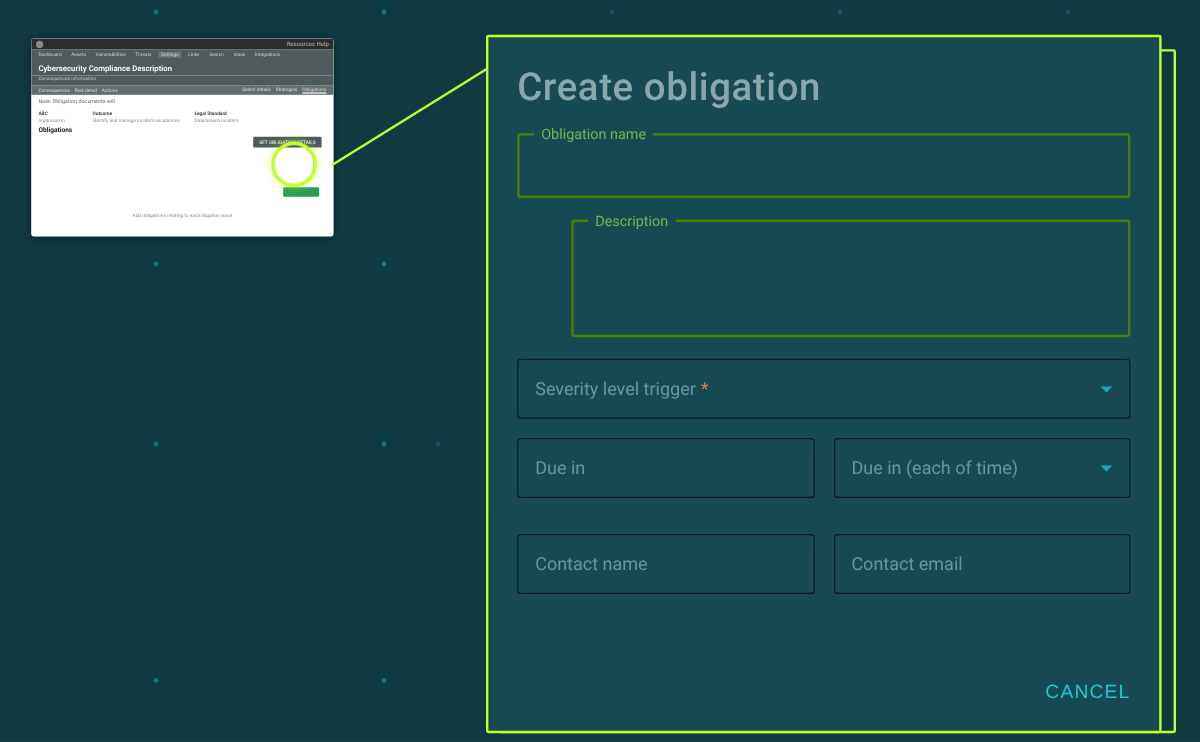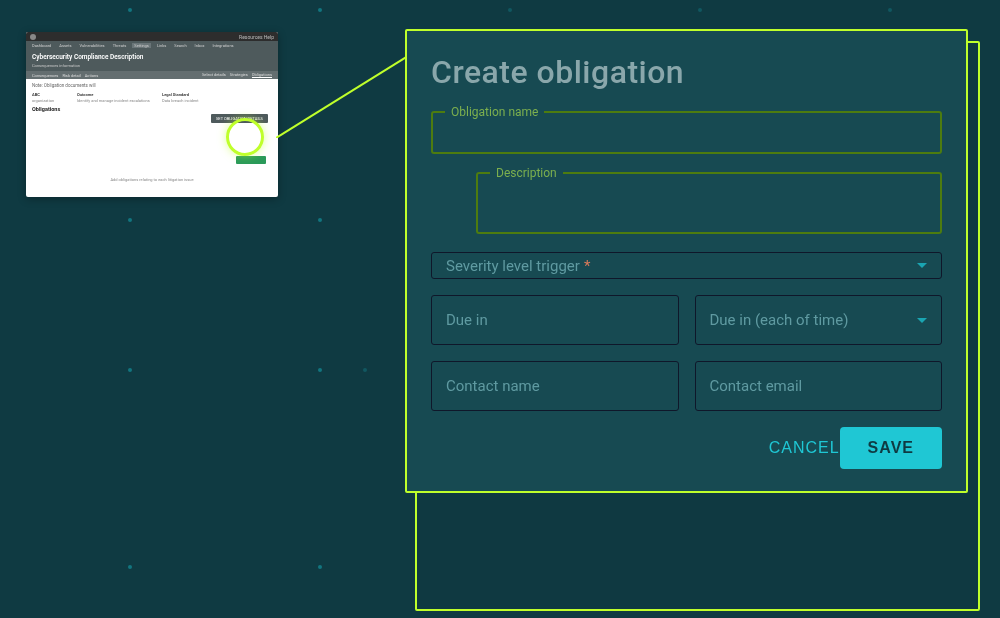--- a/index.html
+++ b/index.html
@@ -155,21 +155,21 @@
     width: 565px;
     height: 570px;
     border: 2px solid #bfff2b;
     border-radius: 2px;
     background: rgba(15,58,66,0.4);
   }
   .modal {
     position: absolute;
     left: 0; top: 0;
     width: 563px;
-    height: 464px;
+    height: 582px;
     border: 2px solid #bfff2b;
     border-radius: 2px;
     background: #174a52;
     padding: 22px 24px;
     display: flex;
     flex-direction: column;
   }
   .modal h1 {
     font-size: 32px;
     font-weight: 500;
@@ -233,21 +233,21 @@
     color: #d0e8eb; font-size: 15px; width: 100%;
     font-family: inherit;
   }
   .input-teal input::placeholder { color: #5f9aa1; }
 
   .row2 {
     display: flex;
     gap: 16px;
     margin-bottom: 16px;
   }
-  .row2 > .input-teal { flex: 1; margin-bottom: 0; }
+  .row2 > .input-teal { flex: 1; margin-bottom: 14px; }
 
   .actions {
     margin-top: auto;
     display: flex;
     justify-content: flex-end;
     align-items: center;
   }
   .btn-cancel {
     background: transparent;
     border: none;
@@ -382,16 +382,15 @@
       <div class="input-teal">
         <input type="text" placeholder="Contact name" style="">
       </div>
       <div class="input-teal">
         <input type="text" placeholder="Contact email" style="">
       </div>
     </div>
 
     <div class="actions">
       <button class="btn-cancel">CANCEL</button>
-      <button class="btn-save">SAVE</button>
     </div>
   </div>
 </div>
 
 </body></html>

